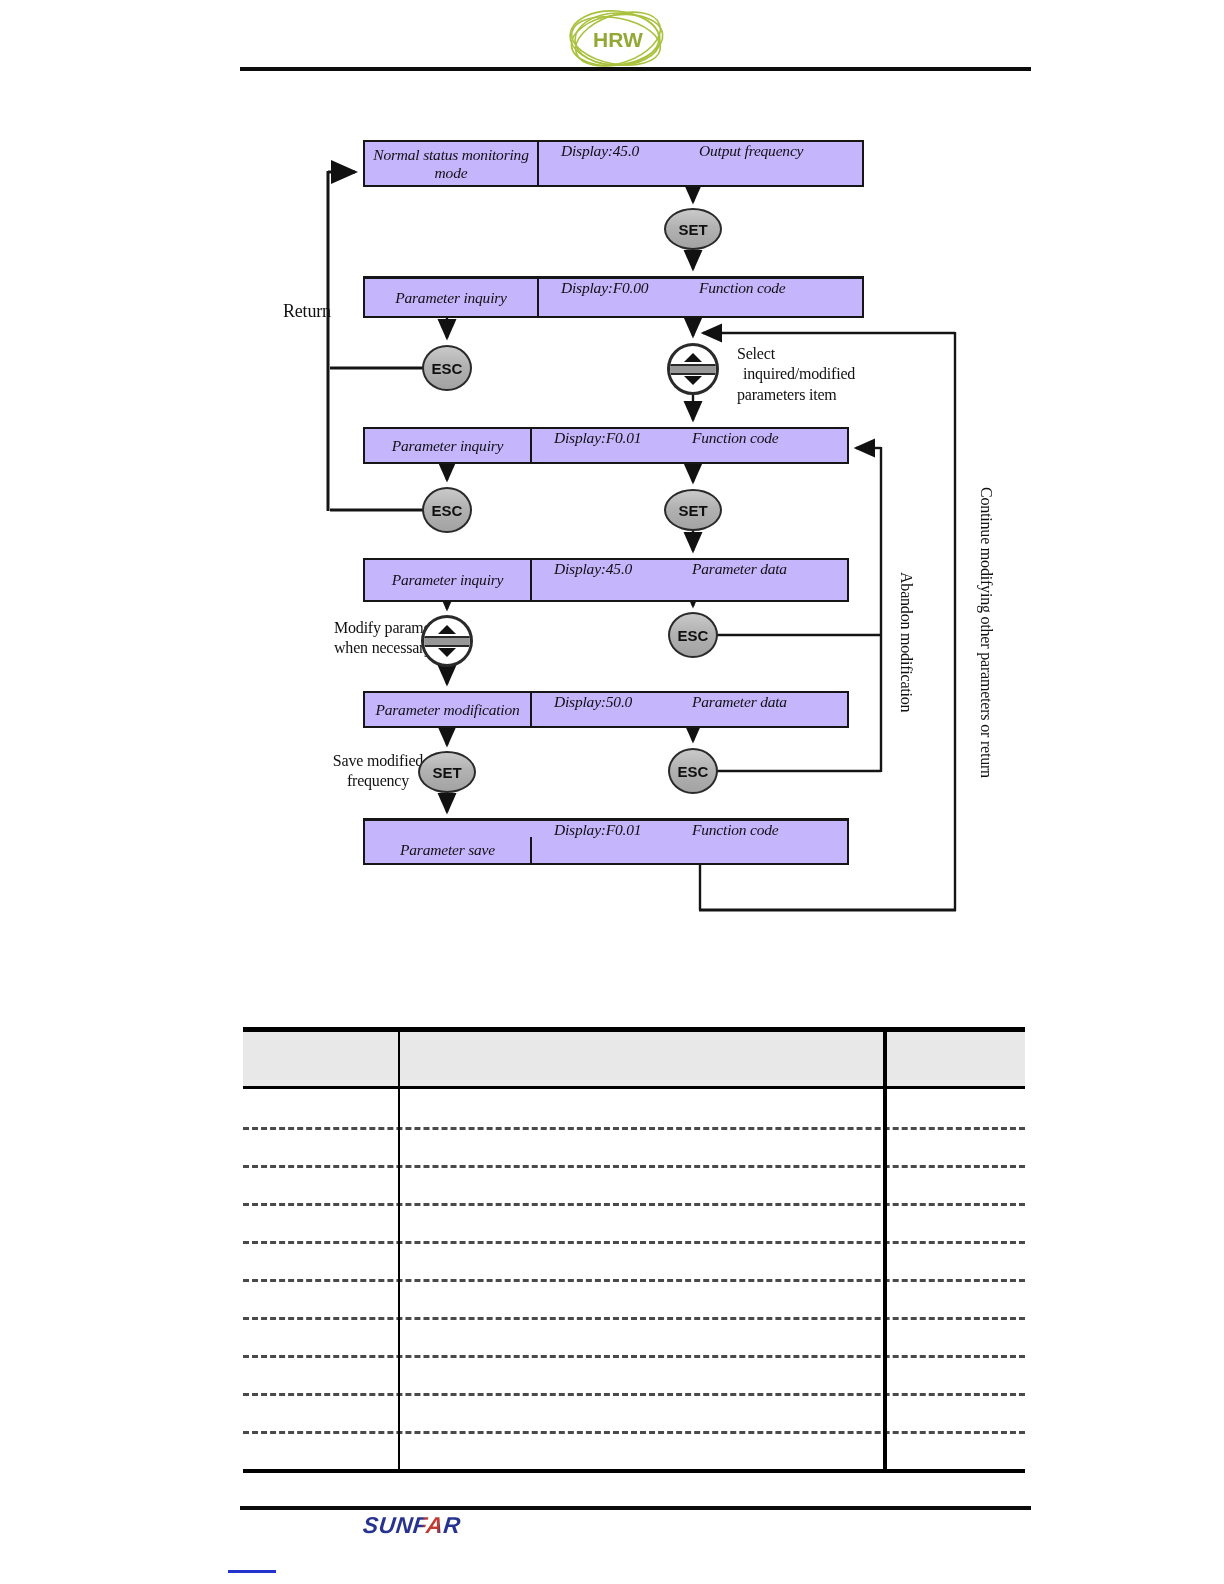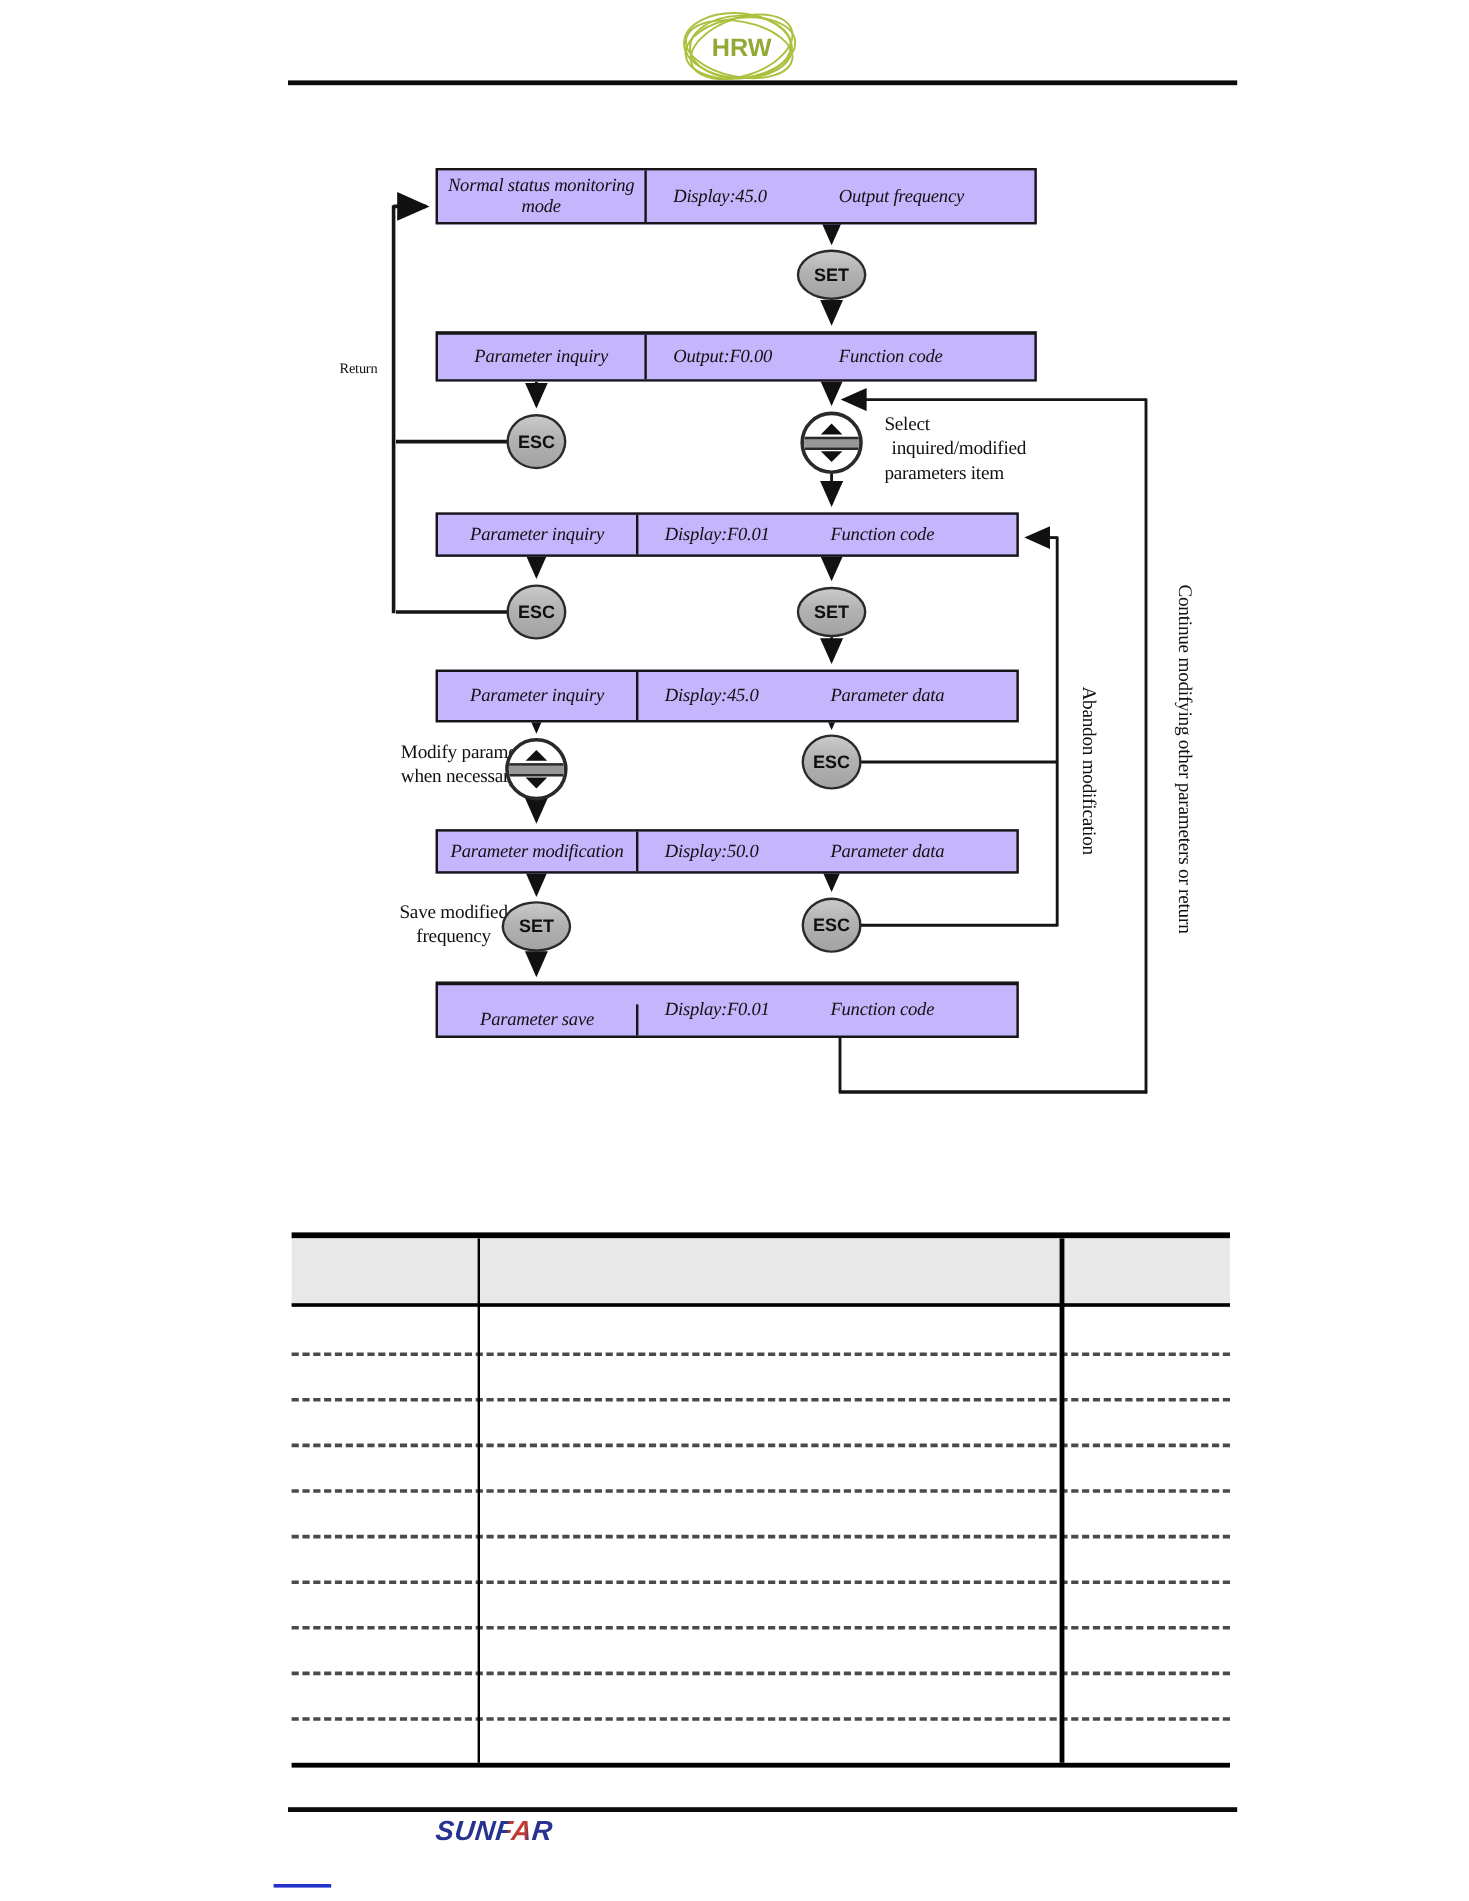--- a/index.html
+++ b/index.html
@@ -15,21 +15,21 @@
   #top-rule { position:absolute; left:240px; top:67px; width:791px; height:4px; background:#0c0c0c; }
 
   
   .fc-box { position:absolute; display:flex; border:2px solid #161616; background:#c4b5fd; z-index:2; box-sizing:border-box;font-style:italic; }
   .fc-box.thicktop { border-top-width:3px; }
   .cell-label {
     border-right:2px solid #161616; display:flex; align-items:center; justify-content:center;
     text-align:center; font-size:15.5px; letter-spacing:-0.2px; padding:0 8px; box-sizing:border-box;
     line-height:1.15;
   }
-  .cell-display { display:flex; align-items:center; font-size:15.5px; letter-spacing:-0.2px; flex:1; }
+  .cell-display { display:flex; align-items:flex-start; font-size:15.5px; letter-spacing:-0.2px; flex:1; }
   .cell-display .disp { margin-left:22px; width:138px; flex:0 0 auto; }
   .cell-display .note { flex:1; }
 
   
   .btn {
     position:absolute; display:flex; align-items:center; justify-content:center;
     border:2px solid #2a2a2a; border-radius:50%;
     background:linear-gradient(180deg,#c9c9c9 0%,#b2b2b2 45%,#a3a3a3 100%);
     font-family:"Liberation Sans", sans-serif; font-weight:bold; font-size:15px; color:#101010;
     z-index:3; box-sizing:border-box; letter-spacing:0;
@@ -130,21 +130,21 @@
   <div class="cell-label" style="width:174px;">Normal status monitoring mode</div>
   <div class="cell-display">
     <span class="disp">Display:45.0</span>
     <span class="note">Output frequency</span>
   </div>
 </div>
 
 <div class="fc-box thicktop" style="left:363px; top:276px; width:501px; height:42px;">
   <div class="cell-label" style="width:174px;">Parameter inquiry</div>
   <div class="cell-display">
-    <span class="disp">Output:F0.00</span>
+    <span class="disp">Display:F0.00</span>
     <span class="note">Function code</span>
   </div>
 </div>
 
 <div class="fc-box" style="left:363px; top:427px; width:486px; height:37px;">
   <div class="cell-label" style="width:167px;">Parameter inquiry</div>
   <div class="cell-display">
     <span class="disp">Display:F0.01</span>
     <span class="note">Function code</span>
   </div>
@@ -189,21 +189,21 @@
 <div class="updown" style="left:421px; top:615px;">
   <span class="tri-up"></span>
   <span class="ud-bar"></span>
   <span class="tri-down"></span>
 </div>
 <div class="btn esc" style="left:668px; top:612px;">ESC</div>
 
 <div class="btn set" style="left:418px; top:751px;">SET</div>
 <div class="btn esc" style="left:668px; top:748px;">ESC</div>
 
-<div class="ann" style="left:283px; top:300px; font-size:12px;">Return</div>
+<div class="ann" style="left:283px; top:300px; font-size:18px;">Return</div>
 
 <div class="ann" style="left:737px; top:344px; width:150px;">
   <span class="ln">Select</span>
   <span class="ln indent">inquired/modified</span>
   <span class="ln">parameters item</span>
 </div>
 
 <div class="ann" style="left:334px; top:618px; width:125px; z-index:2;">
   <span class="ln">Modify parameter</span>
   <span class="ln">when necessary</span>

